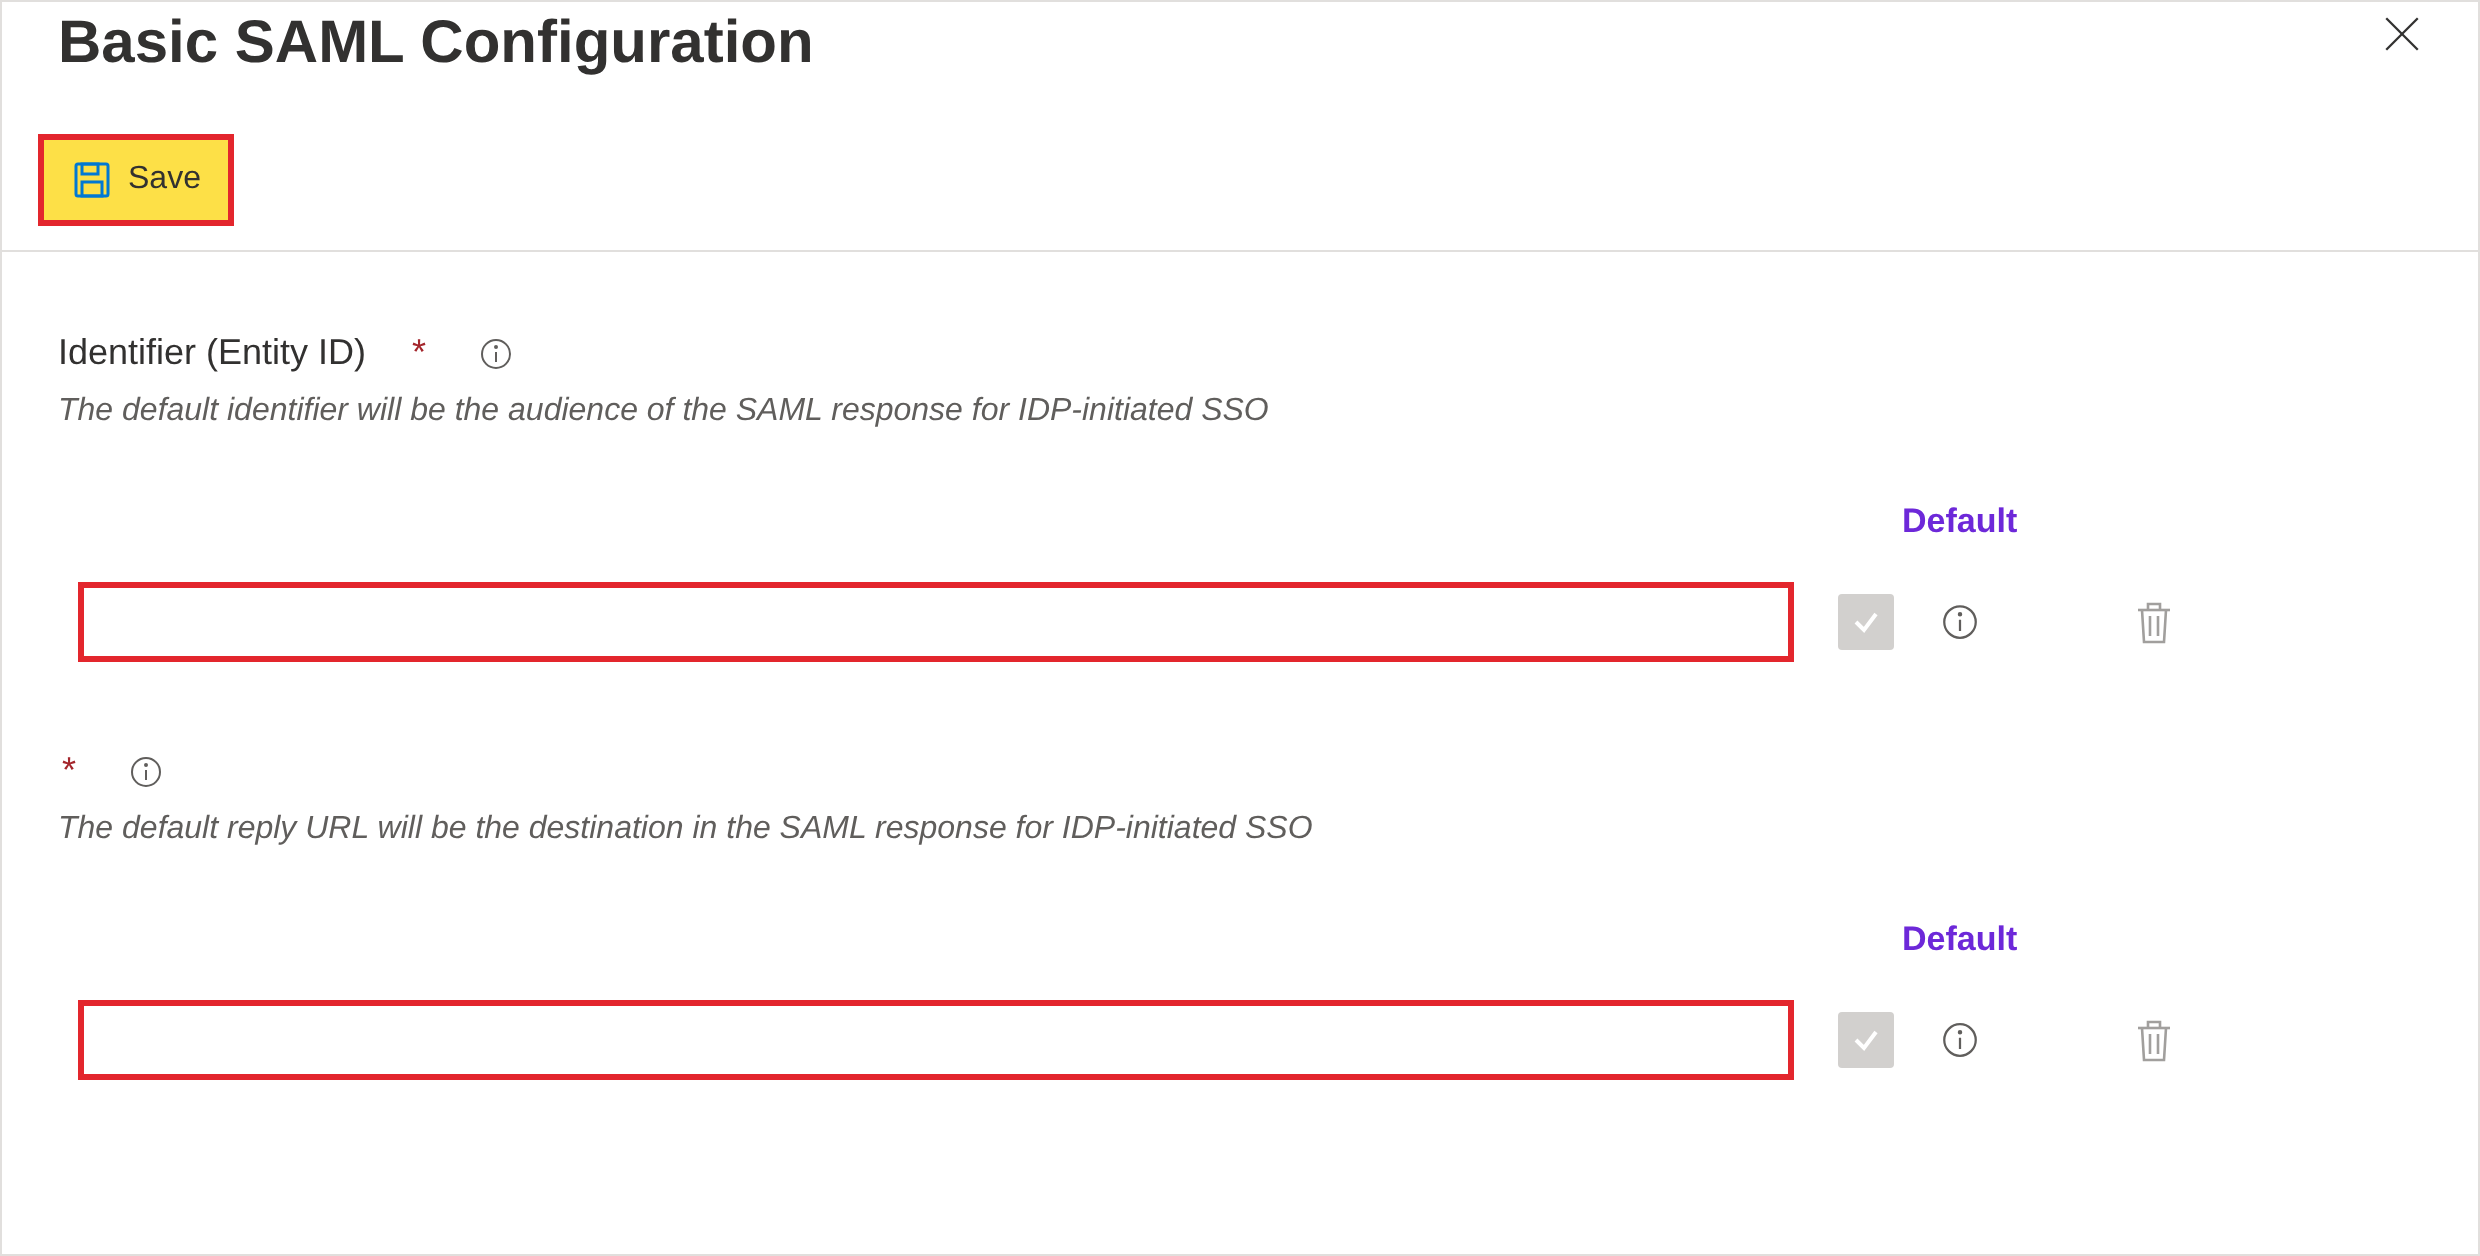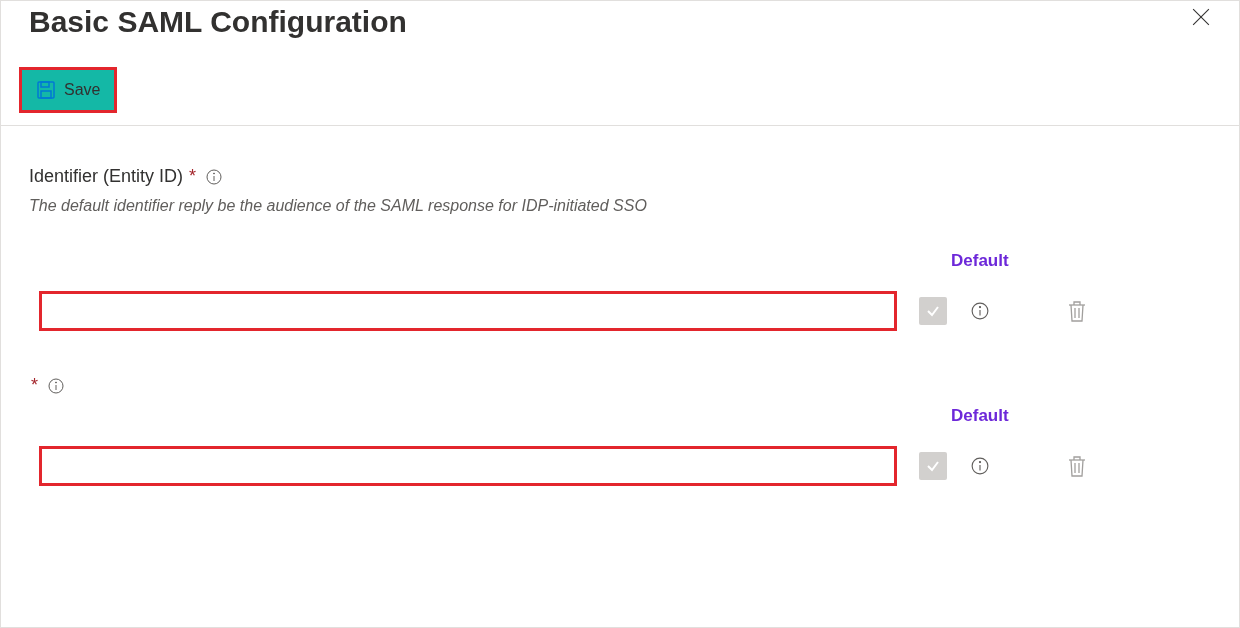--- a/index.html
+++ b/index.html
@@ -40,42 +40,42 @@
     }
     .save-btn {
       display: inline-flex;
       align-items: center;
       gap: 8px;
       padding: 10px 14px;
       border: 3px solid #e3262d;
       cursor: pointer;
       font-size: 16px;
       color: #323130;
-      background: #14b8a6;
+      background: #fde047;
     }
     .save-icon {
       width: 20px;
       height: 20px;
       color: #0078d4;
     }
     .divider {
       height: 1px;
       background: #e1dfdd;
       margin-top: 12px;
     }
     .section {
       padding: 0 28px;
       margin-top: 40px;
     }
     .field-label {
       font-size: 18px;
       color: #323130;
       display: flex;
       align-items: center;
-      gap: 4px;
+      gap: 21px;
       margin-bottom: 10px;
     }
     .required {
       color: #a4262c;
       margin-left: 2px;
     }
     .info-icon {
       width: 16px;
       height: 16px;
       color: #605e5c;
@@ -180,21 +180,21 @@
 <div class="section">
   <div class="field-label">
     <span>Identifier (Entity ID)</span>
     <span class="required">*</span>
     <svg class="info-icon" viewBox="0 0 16 16" fill="none" stroke="currentColor" stroke-width="1">
       <circle cx="8" cy="8" r="7"></circle>
       <line x1="8" y1="7" x2="8" y2="12"></line>
       <circle cx="8" cy="4.5" r="0.5" fill="currentColor"></circle>
     </svg>
   </div>
-  <div class="field-description">The default identifier reply be the audience of the SAML response for IDP-initiated SSO</div>
+  <div class="field-description">The default identifier will be the audience of the SAML response for IDP-initiated SSO</div>
 
   <div class="default-header-row">
     <span class="default-header">Default</span>
   </div>
 
   <div class="field-row">
     <input class="text-input" type="text" value="" style="">
     <div class="controls">
       <div class="checkbox">
         <svg viewBox="0 0 16 16" fill="none" stroke="currentColor" stroke-width="2">
@@ -219,20 +219,21 @@
 
 <div class="section section2">
   <div class="field-label">
     <span class="required">*</span>
     <svg class="info-icon" viewBox="0 0 16 16" fill="none" stroke="currentColor" stroke-width="1">
       <circle cx="8" cy="8" r="7"></circle>
       <line x1="8" y1="7" x2="8" y2="12"></line>
       <circle cx="8" cy="4.5" r="0.5" fill="currentColor"></circle>
     </svg>
   </div>
+  <div class="field-description">The default reply URL will be the destination in the SAML response for IDP-initiated SSO</div>
 
   <div class="default-header-row">
     <span class="default-header">Default</span>
   </div>
 
   <div class="field-row">
     <input class="text-input" type="text" value="" style="">
     <div class="controls">
       <div class="checkbox">
         <svg viewBox="0 0 16 16" fill="none" stroke="currentColor" stroke-width="2">

